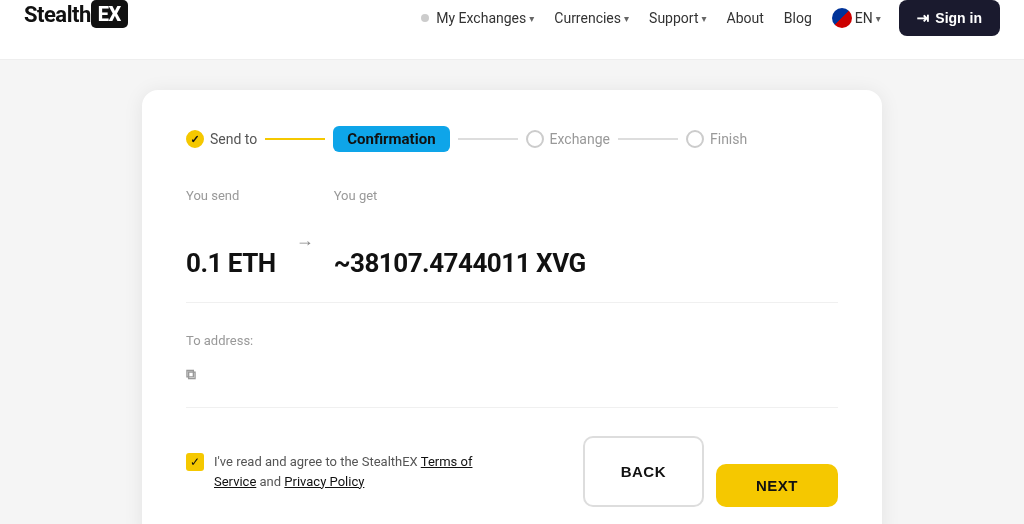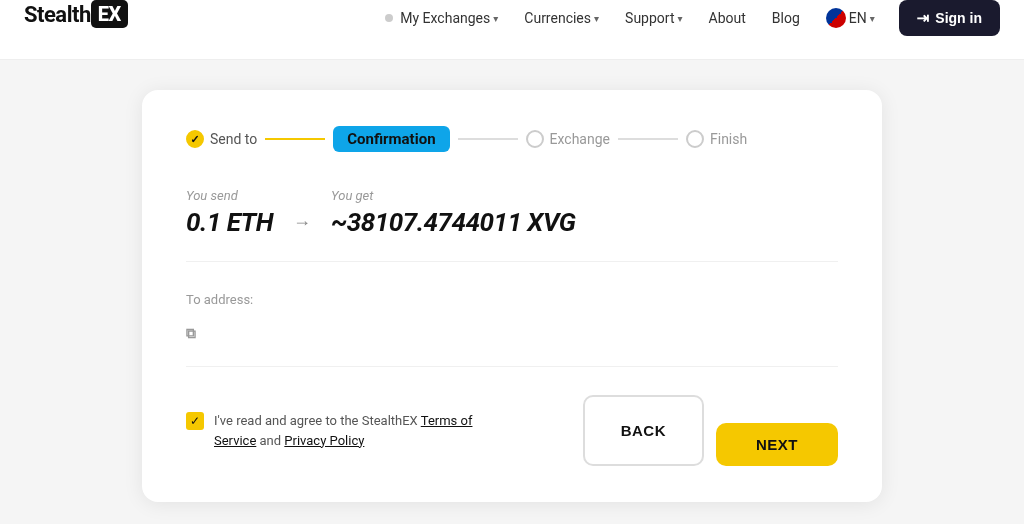--- a/index.html
+++ b/index.html
@@ -32,21 +32,20 @@
       background: #111;
       color: #fff;
       padding: 2px 7px;
       border-radius: 5px;
       font-size: 20px;
       font-weight: 800;
     }
     .navbar-nav {
       display: flex;
       align-items: center;
-      gap: 6px;
     }
     .nav-item {
       display: flex;
       align-items: center;
       gap: 3px;
       padding: 6px 10px;
       font-size: 14px;
       color: #333;
       cursor: pointer;
       border-radius: 4px;
@@ -151,32 +150,32 @@
       align-items: center;
       gap: 20px;
       margin-bottom: 30px;
       padding-bottom: 24px;
       border-bottom: 1px solid #f0f0f0;
     }
     .send-block, .get-block {
       display: flex;
       flex-direction: column;
       gap: 4px;
-      font-style: italic;
     }
     .info-label {
       font-size: 13px;
       color: #999;
       font-weight: 400;
     }
     .info-value {
       font-size: 26px;
       font-weight: 700;
       color: #111;
       letter-spacing: -0.5px;
+      margin-top: 41px;
     }
     .arrow-icon {
       font-size: 18px;
       color: #888;
       margin-top: 14px;
     }
 
     
     .address-section {
       margin-bottom: 28px;

